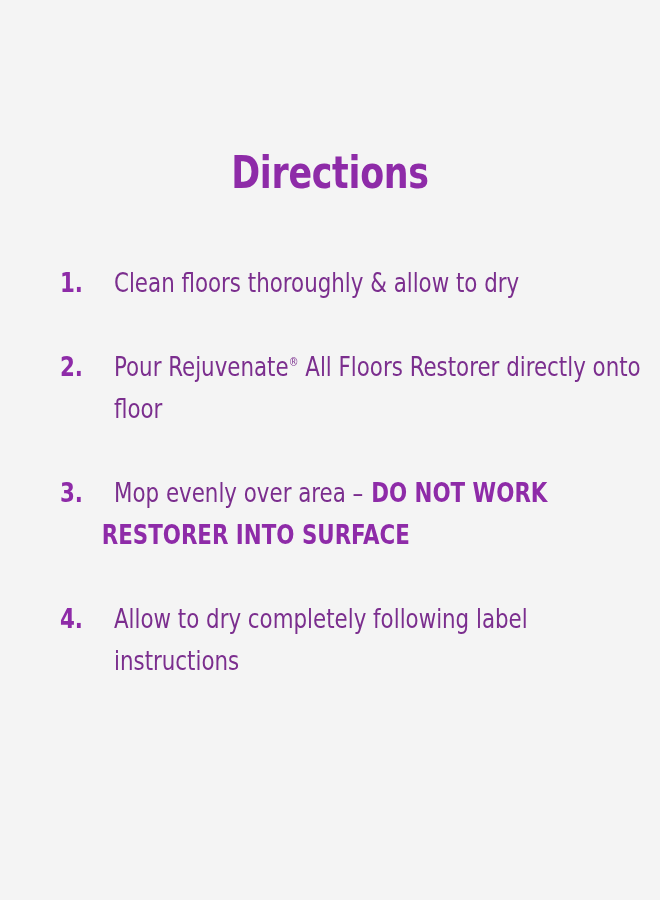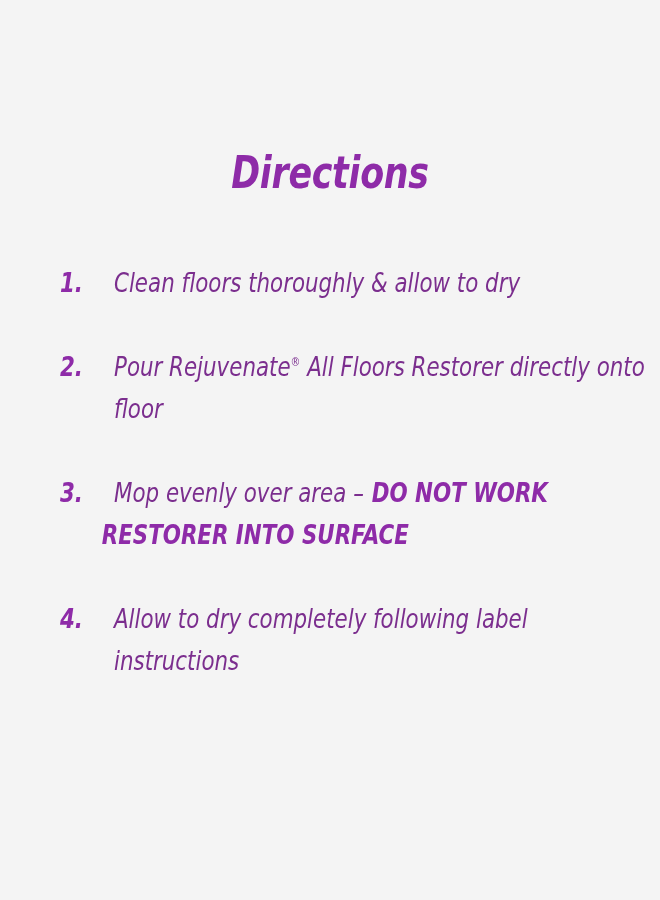--- a/index.html
+++ b/index.html
@@ -12,21 +12,20 @@
     background: #f4f4f4;
     font-family: "Liberation Sans", sans-serif;
     overflow: hidden;
   }
 
   .panel {
     position: relative;
     width: 660px;
     height: 900px;
     box-sizing: border-box;
-    font-style: italic;
   }
 
   .title {
     position: absolute;
     top: 148px;
     left: 0;
     width: 660px;
     text-align: center;
     color: #8e2ba8;
     font-family: "DejaVu Sans Condensed", "Liberation Sans Narrow", "Liberation Sans", sans-serif;

